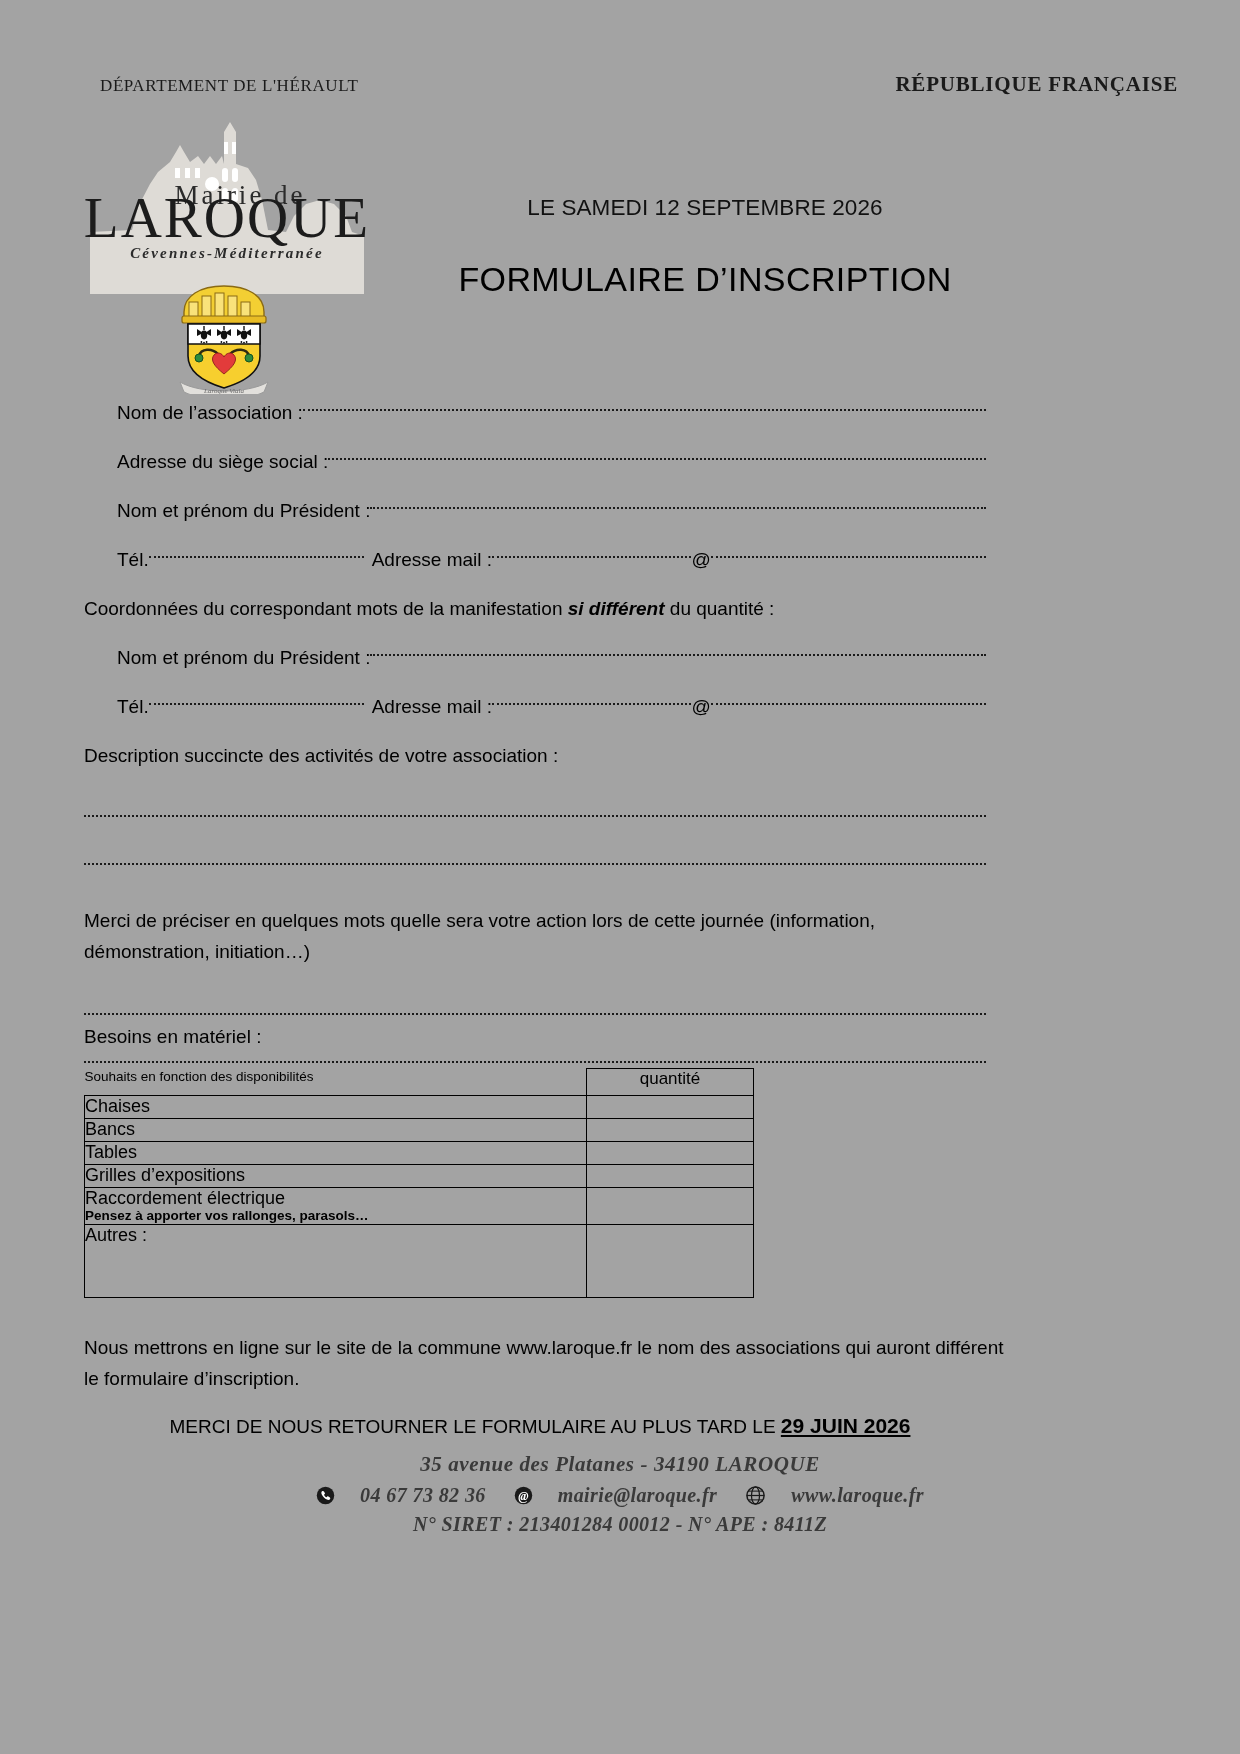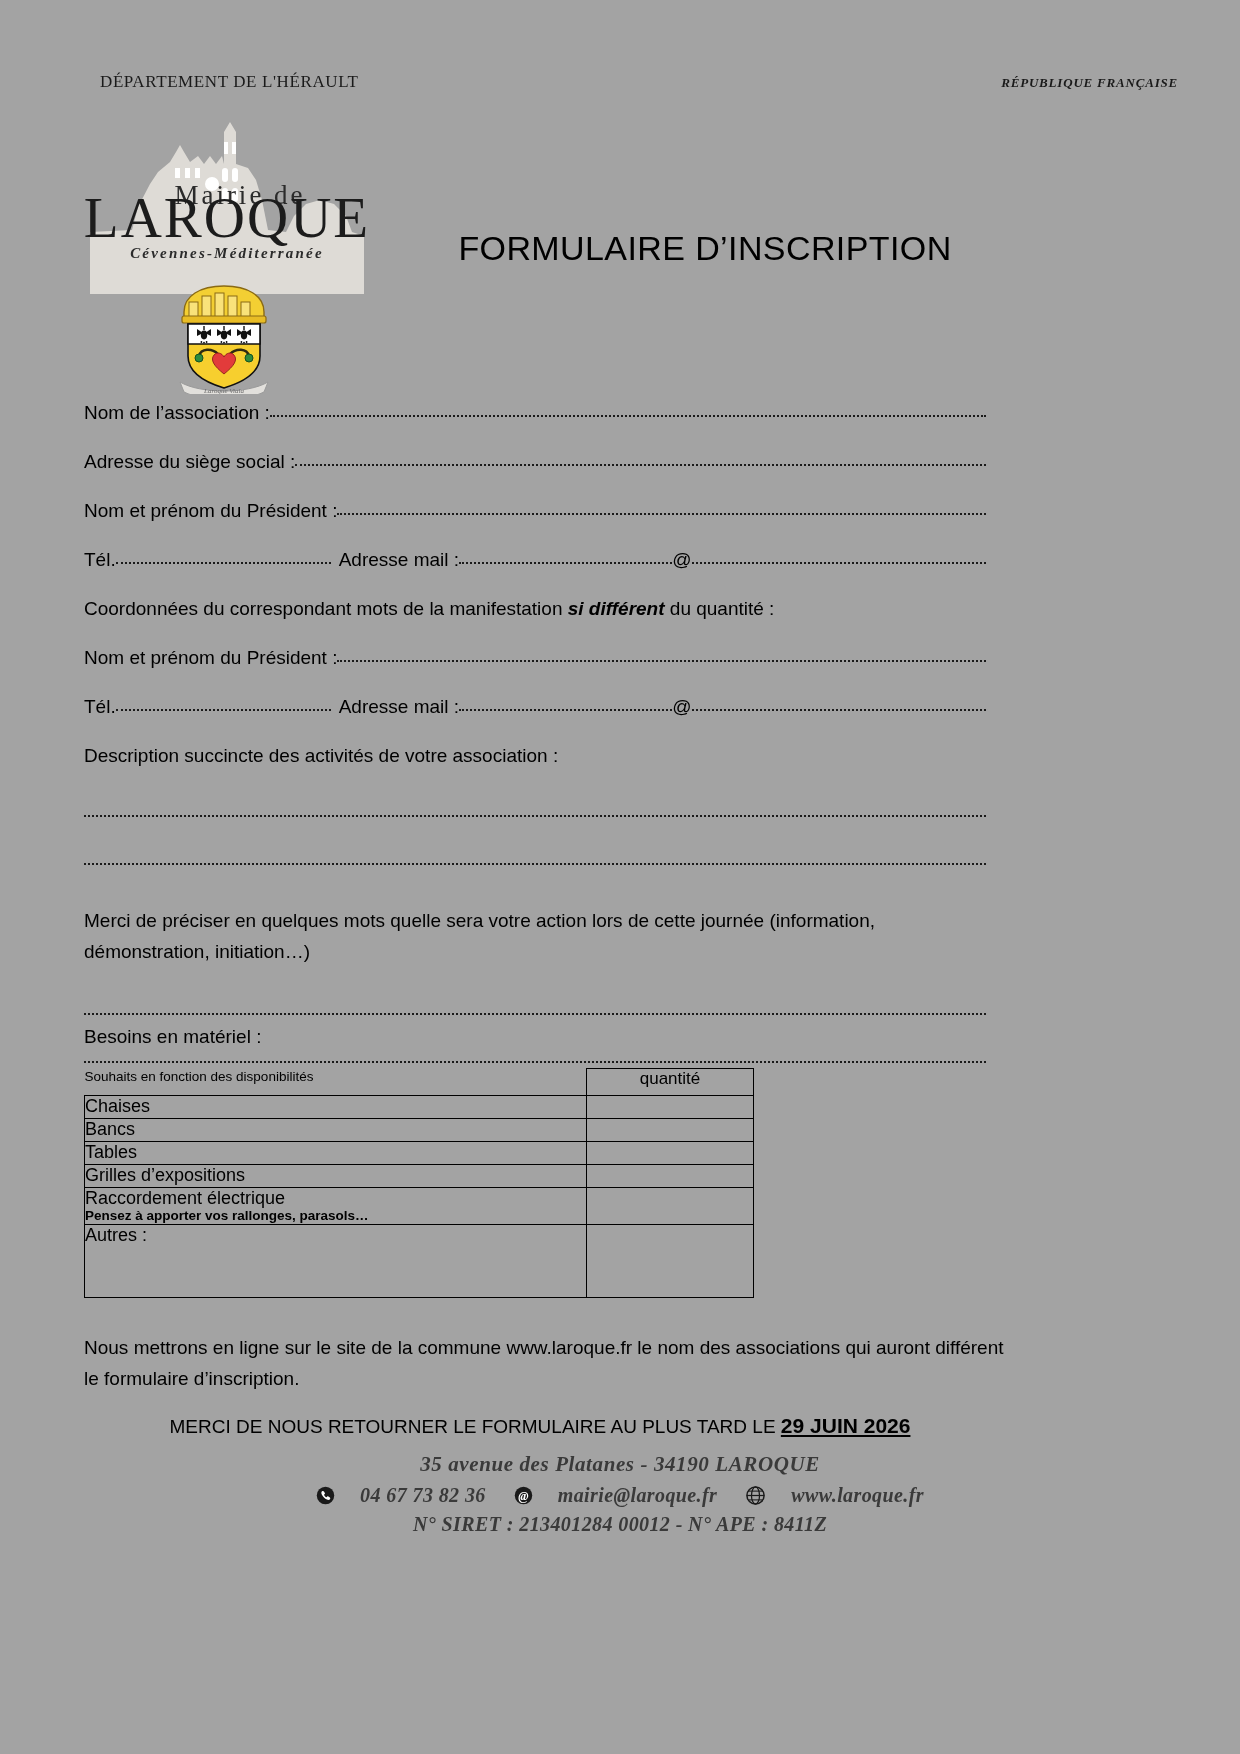--- a/index.html
+++ b/index.html
@@ -36,23 +36,22 @@
   }
   .dept-label {
     font-family: "Liberation Serif", serif;
     font-size: 17px;
     letter-spacing: 0.6px;
     color: #1a1a1a;
     white-space: nowrap;
   }
   .republique-label {
     font-family: "Liberation Serif", serif;
-    font-size: 13px;
-    font-weight: bold;
-    font-style: italic;
+    font-size: 21px;
+    font-weight: bold;
     letter-spacing: 0.8px;
     color: #1a1a1a;
     white-space: nowrap;
     margin-left: 44px;
   }
 
   
   .logo-block {
     position: absolute;
     top: 112px;
@@ -133,25 +132,26 @@
 
   
   .form-area {
     position: absolute;
     top: 400px;
     left: 84px;
     width: 902px;
   }
   .field-row {
     display: flex;
-    align-items: center;
+    align-items: flex-start;
     margin-bottom: 23px;
     font-size: 19px;
     line-height: 26px;
     white-space: nowrap;
+    margin-left: 33px;
   }
   .field-label {
     flex: 0 0 auto;
   }
   .dots {
     flex: 1 1 auto;
     min-width: 10px;
     border-bottom: 2.2px dotted #1a1a1a;
     position: relative;
     top: -3px;
@@ -404,20 +404,21 @@
       <circle cx="29" cy="80" r="4" fill="#2e8b3e" stroke="#14531f" stroke-width="1"></circle>
       <circle cx="79" cy="80" r="4" fill="#2e8b3e" stroke="#14531f" stroke-width="1"></circle>
       <path d="M54,96 C44,88 40,82 44,77 C47,73.5 52,75 54,79 C56,75 61,73.5 64,77 C68,82 64,88 54,96 Z" fill="#e23b3b" stroke="#8c1d1d" stroke-width="0.9"></path>
 
       <path d="M10,104 C30,116 78,116 98,104 L94,114 C74,124 34,124 14,114 Z" fill="#e2e0dc" stroke="#9a9a9a" stroke-width="1"></path>
       <text x="54" y="115" font-size="7" fill="#6a6a6a" text-anchor="middle" font-family="Liberation Serif, serif" font-style="italic">Laroque Viala</text>
     </svg>
   </div>
 
   <div class="title-block">
+    <div class="title-line">LE SAMEDI 12 SEPTEMBRE 2026</div>
     <div class="form-title">FORMULAIRE D’INSCRIPTION</div>
   </div>
 
   <div class="form-area">
 
     <div class="field-row">
       <span class="field-label">Nom de l’association :</span>
       <span class="dots"></span>
     </div>
 

